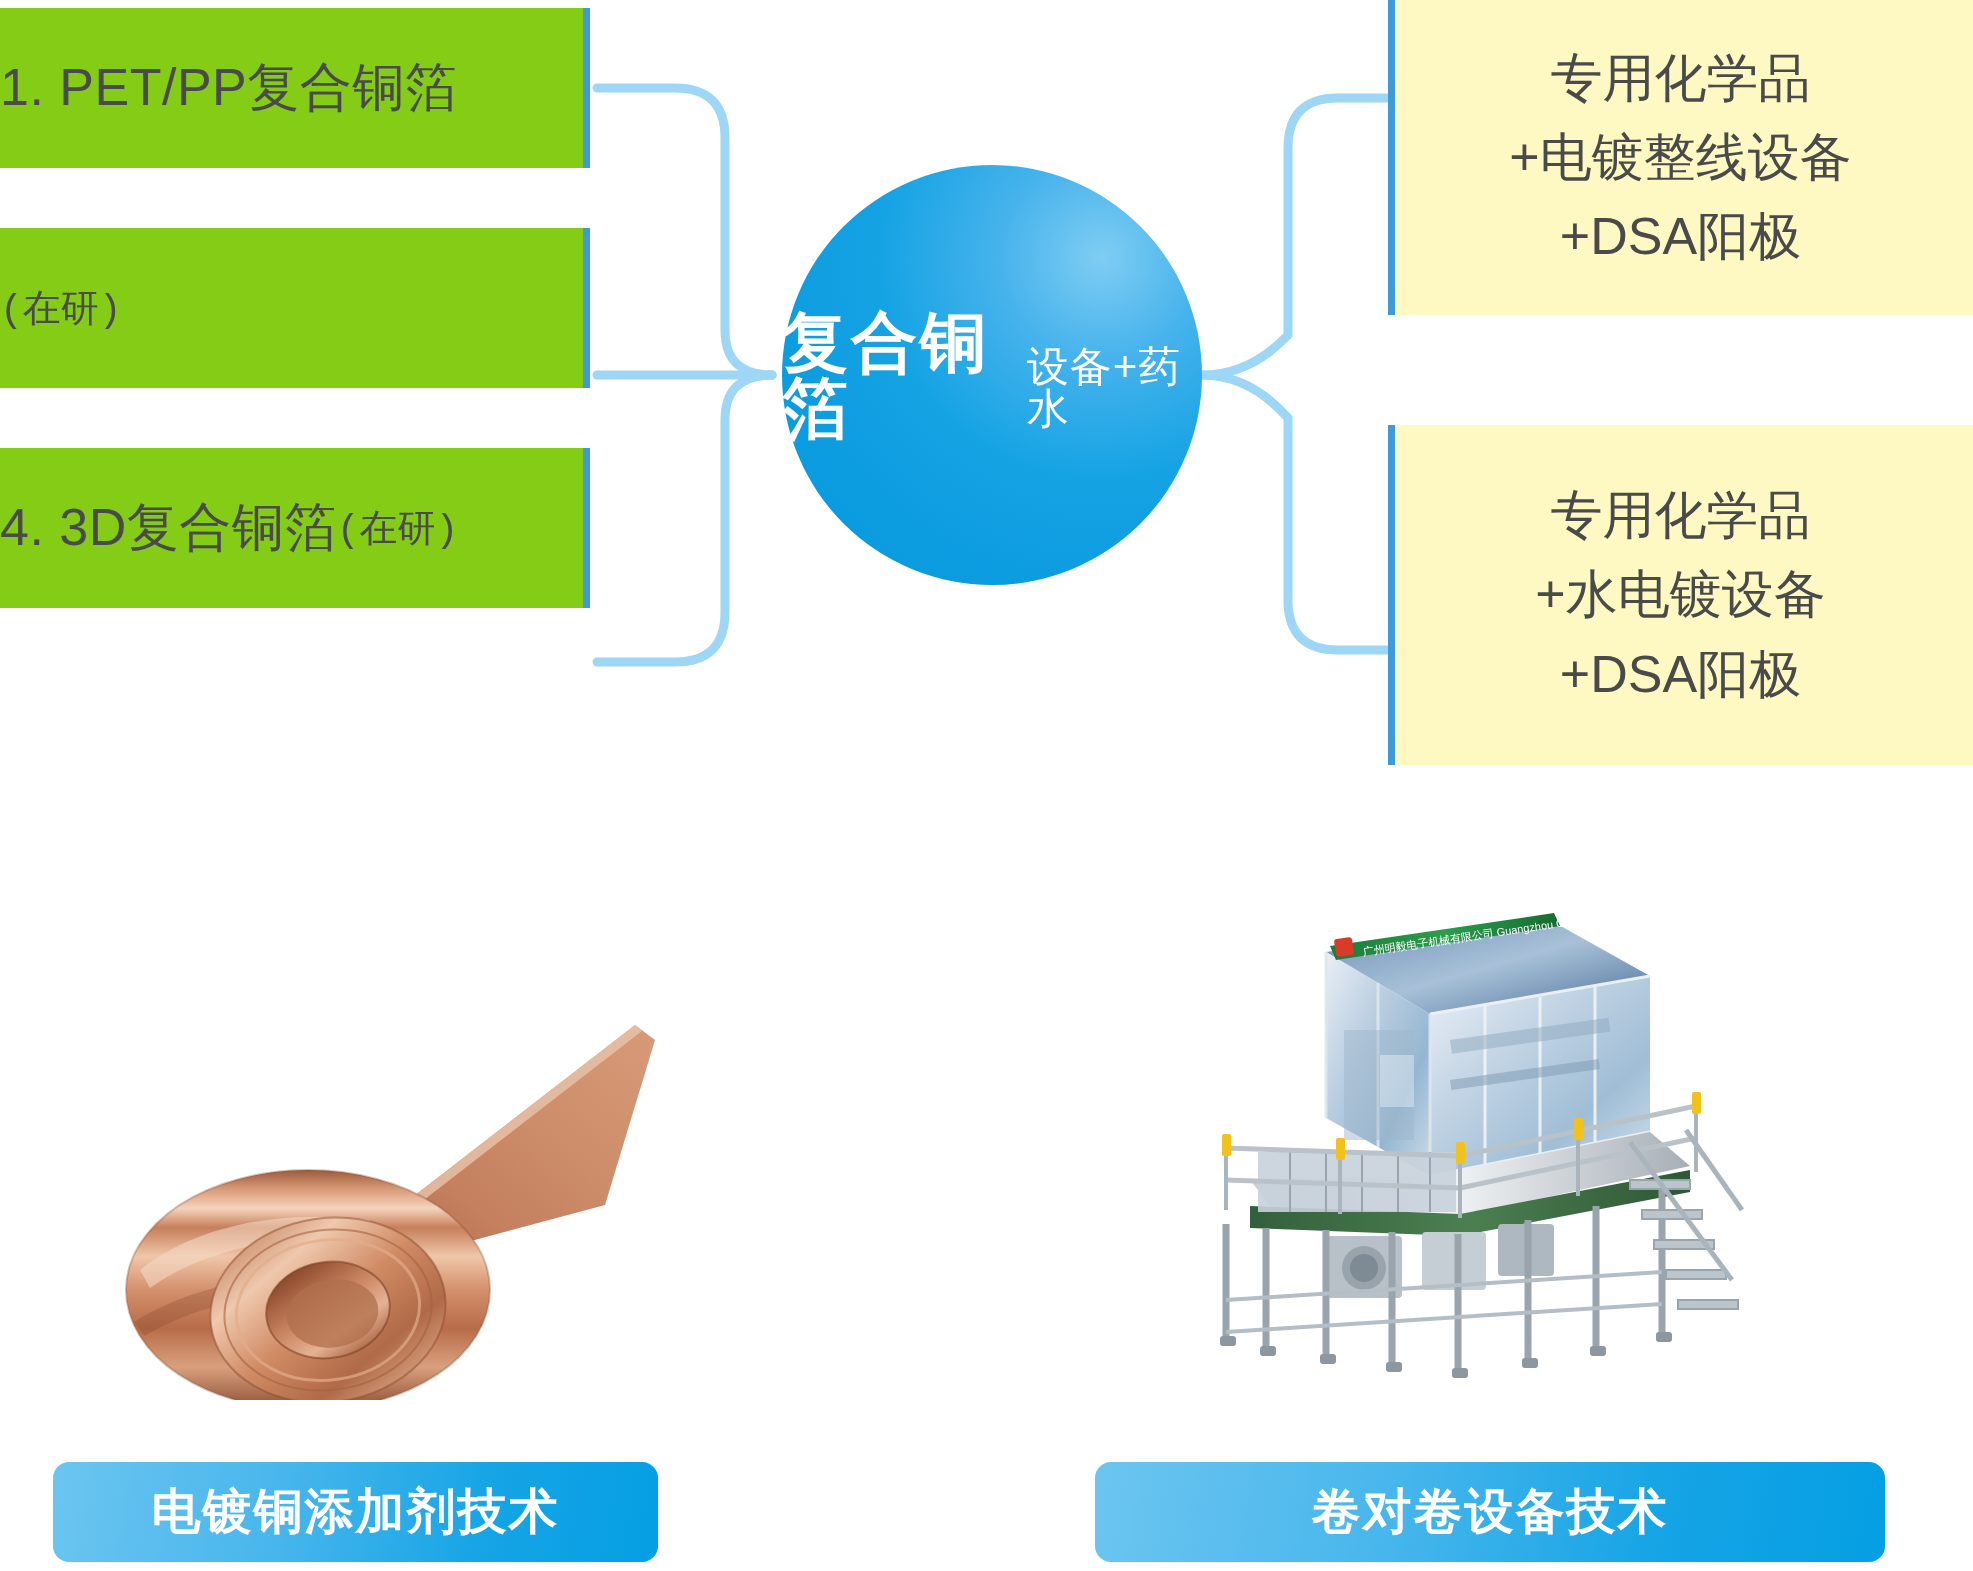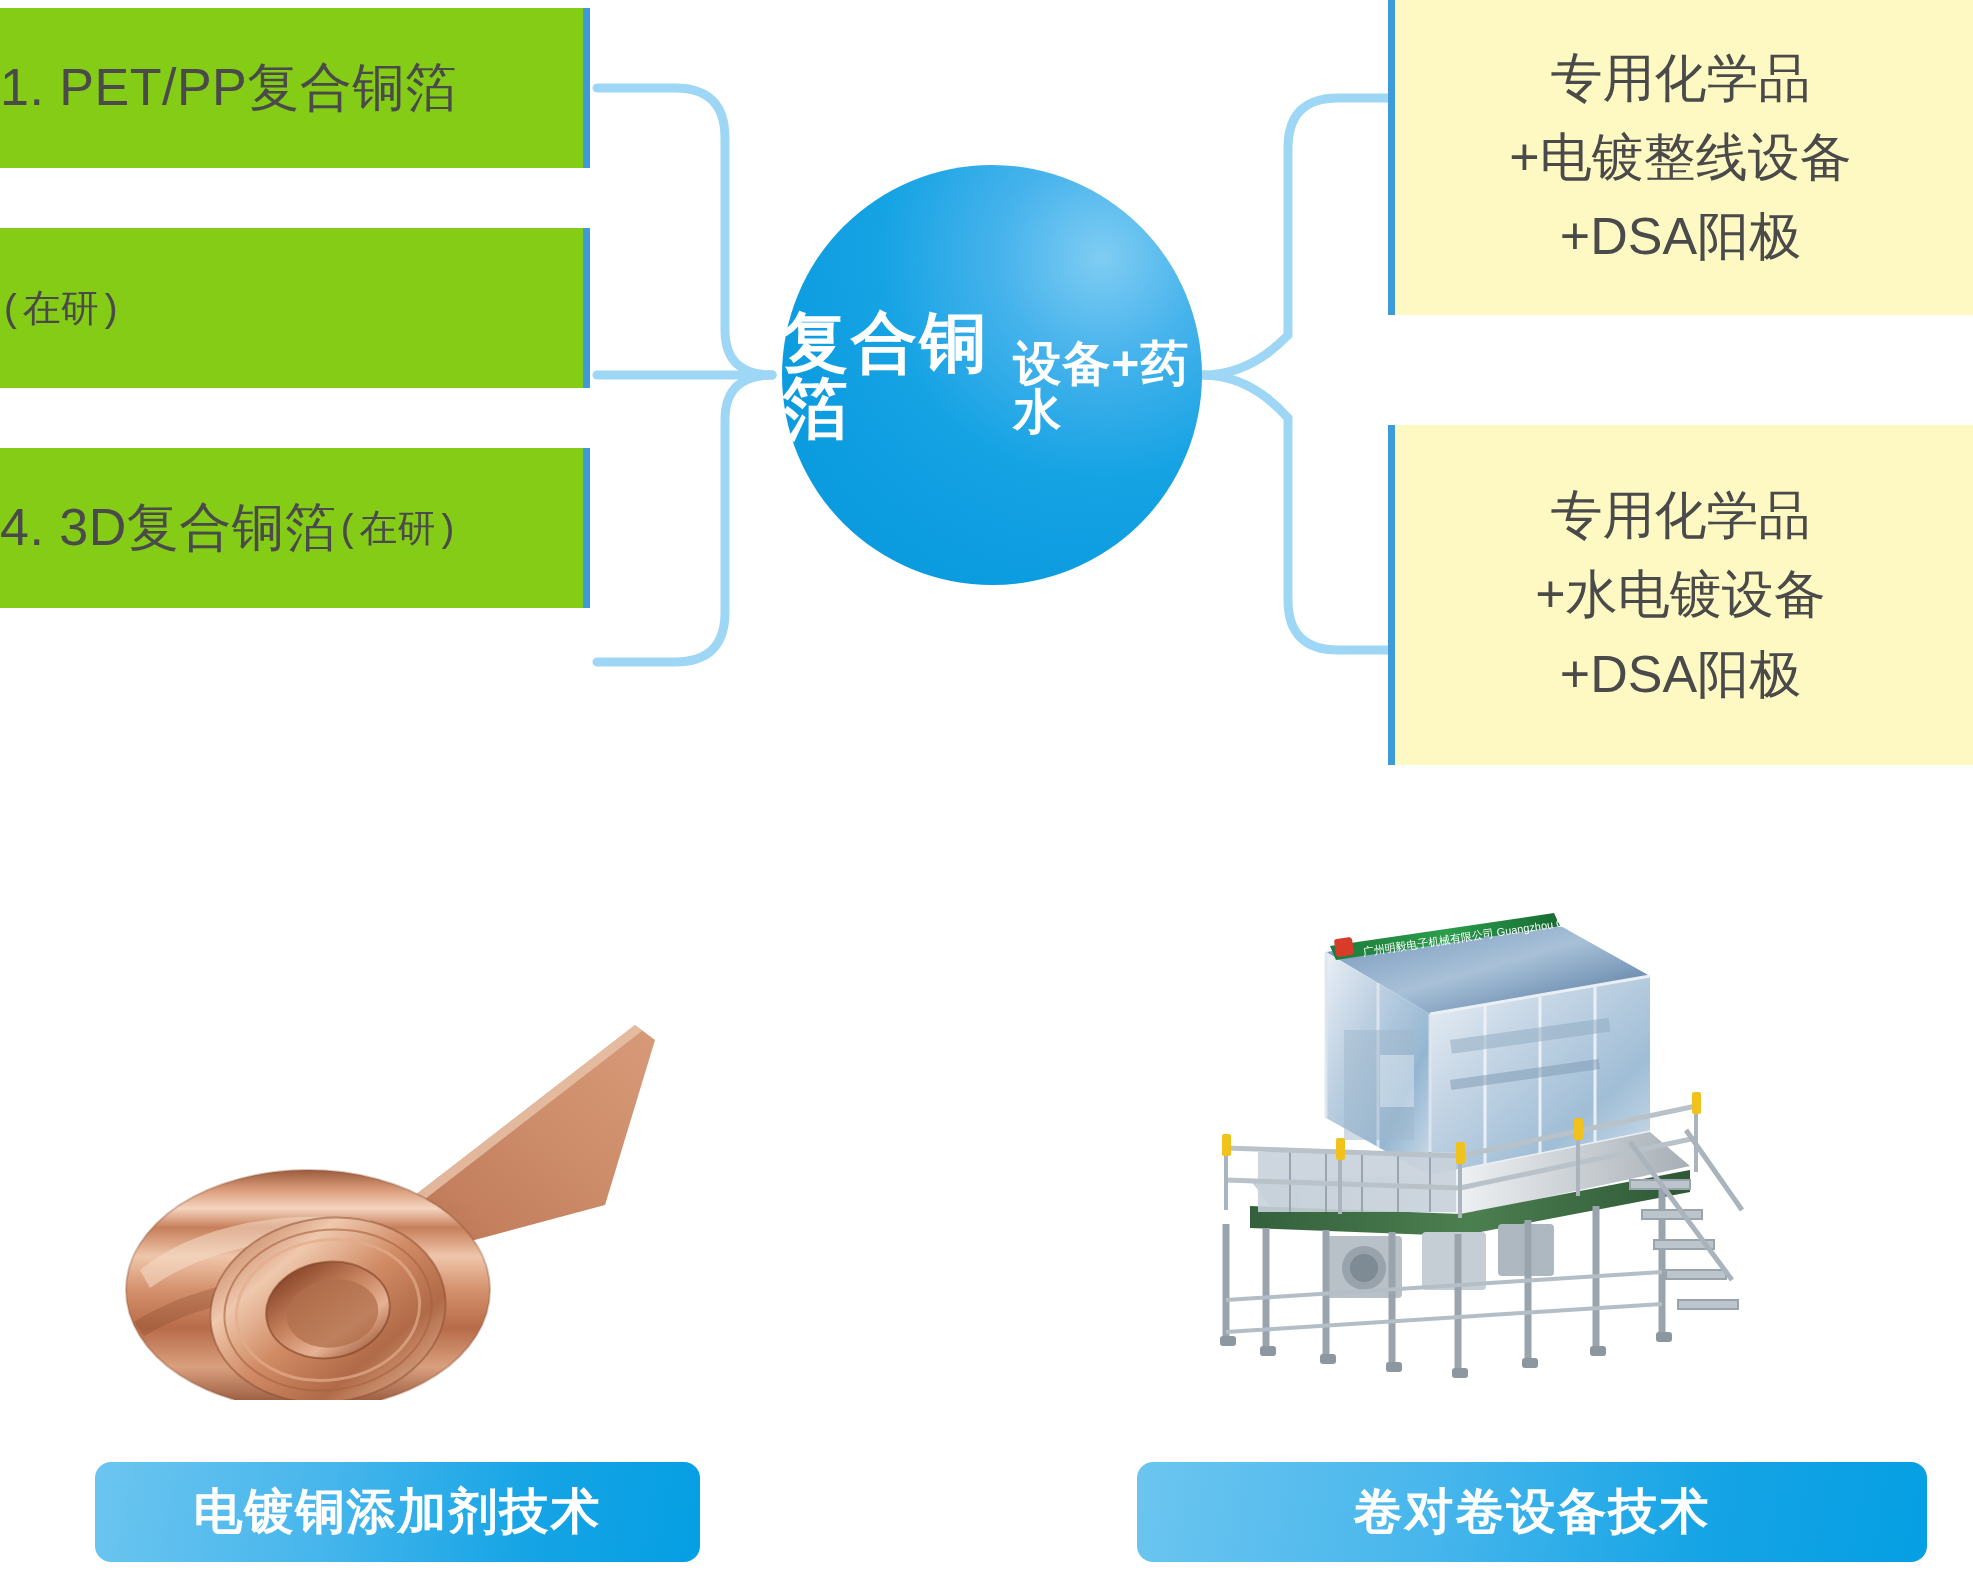--- a/index.html
+++ b/index.html
@@ -45,34 +45,34 @@
   
   #hub{
     position:absolute;left:782px;top:165px;width:420px;height:420px;
     border-radius:50%;
     background:
       radial-gradient(circle at 76% 22%, #7fcdf3 0%, #47b3ec 22%, #16a3e4 48%, #0c9ce0 72%, #0a98dd 100%);
     display:flex;flex-direction:row;align-items:center;justify-content:center;
     box-shadow:0 0 0 0 rgba(0,0,0,0);
   }
   #hub .t1{color:#fff;font-size:66px;font-weight:bold;letter-spacing:3px;line-height:1;}
-  #hub .t2{color:#fff;font-size:48px;font-weight:700;letter-spacing:1px;margin-top:26px;line-height:1;}
+  #hub .t2{color:#fff;font-size:42px;font-weight:400;letter-spacing:1px;margin-top:26px;line-height:1;}
 
   
   #links{position:absolute;left:0;top:0;width:1973px;height:800px;pointer-events:none;}
 
   
   .photo{position:absolute;}
 
   
   .cap{
     position:absolute;border-radius:16px;
     display:flex;align-items:center;justify-content:center;
     background:linear-gradient(100deg,#6cc5f0 0%,#47b6ec 38%,#15a4e5 72%,#059fe3 100%);
-    color:#ffffff;font-size:49px;font-weight:bold;letter-spacing:2px;margin-left:42px;
+    color:#ffffff;font-size:49px;font-weight:bold;letter-spacing:2px;
   }
   #cap1{left:53px; top:1462px;width:605px;height:100px;}
   #cap2{left:1095px;top:1462px;width:790px;height:100px;}
 </style>
 </head>
 <body>
 
 <div class="stage">
 
   <svg id="links" viewBox="0 0 1973 800">

